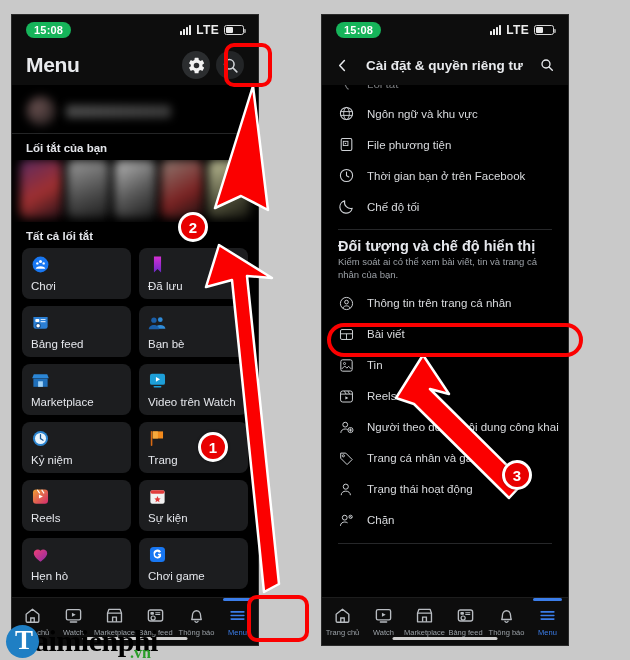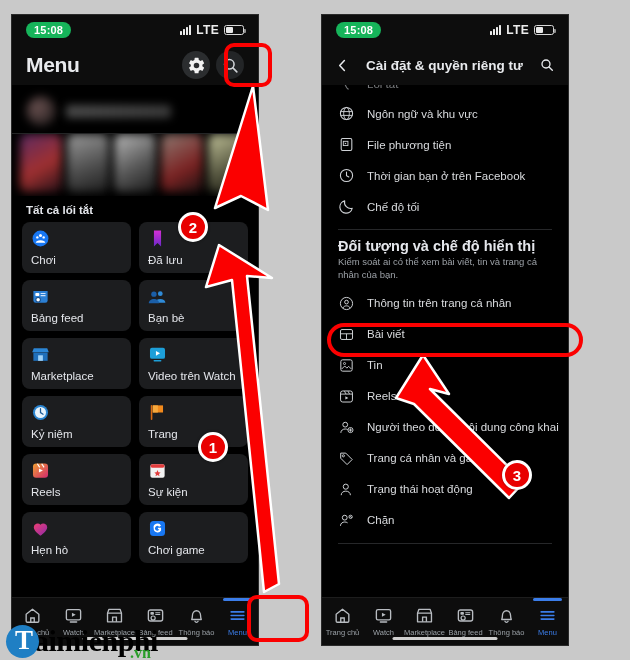--- a/index.html
+++ b/index.html
@@ -272,20 +272,21 @@
           </div>
         </div>
       </div>
 
       <div class="profile-row">
         <div class="blur-avatar"></div>
         <div class="blur-name"></div>
       </div>
       <div class="divider"></div>
 
+      <div class="sec-label">Lối tắt của bạn</div>
 
       <div class="shortcut-strip">
         <div class="shortcut-tile sc1"></div>
         <div class="shortcut-tile sc2"></div>
         <div class="shortcut-tile sc3"></div>
         <div class="shortcut-tile sc4"></div>
         <div class="shortcut-tile sc5"></div>
       </div>
 
       <div class="sec-label">Tất cả lối tắt</div>

